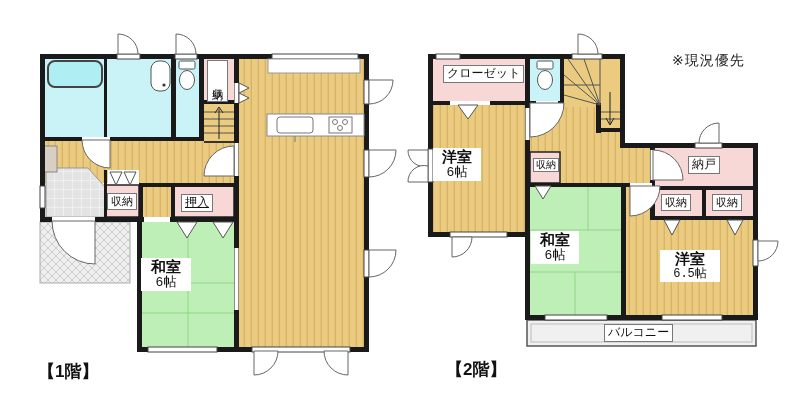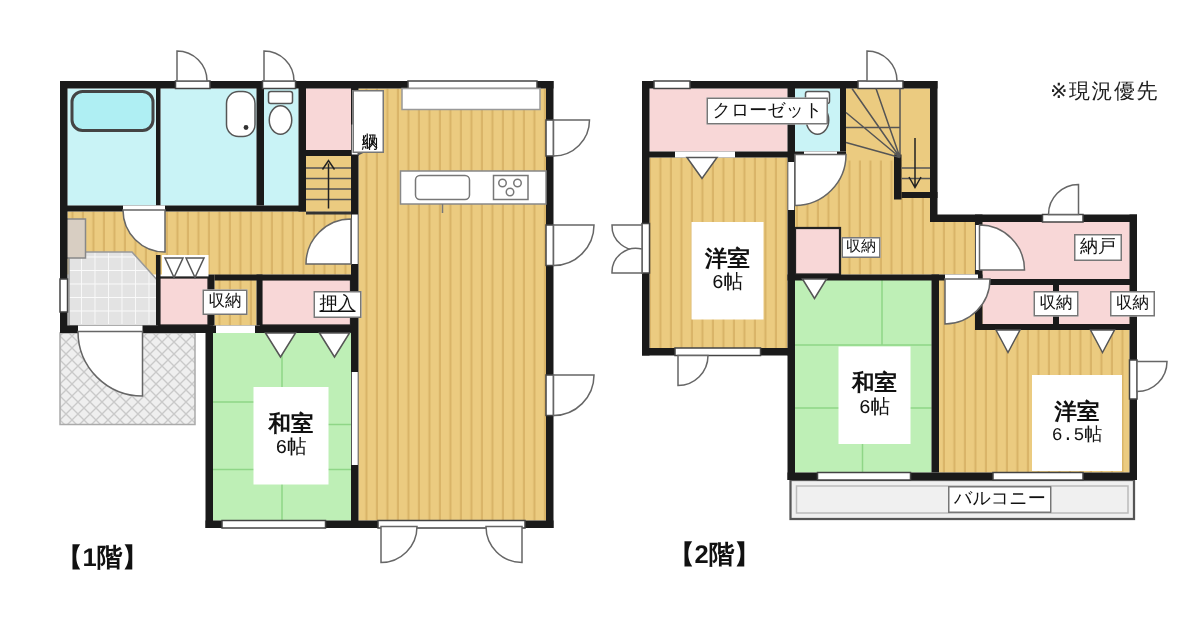--- a/index.html
+++ b/index.html
@@ -1,27 +1,27 @@
 <!DOCTYPE html>
 <html><head>
 <meta charset="utf-8">
 <style>
   html,body{margin:0;padding:0;background:#fff;}
   .canvas{position:relative;width:800px;height:416px;background:#ffffff;overflow:hidden;
           font-family:"Liberation Sans","DejaVu Sans",sans-serif;color:#111;}
   .plan-svg{position:absolute;left:0;top:0;}
   .lbl{position:absolute;background:#fff;color:#111;text-align:center;line-height:1.15;
-       white-space:nowrap;margin-left:28px;}
+       white-space:nowrap;}
   .lbl.boxed{border:1px solid #777;padding:1px 3px;}
-  .lbl.plain{padding:16px 2px;}
+  .lbl.plain{padding:0 2px;}
   .lbl .size{display:block;font-family:Liberation Mono, monospace;}
   .room-name{font-weight:bold;}
   .vtext{writing-mode:vertical-rl;text-orientation:upright;letter-spacing:2px;}
   .caption{position:absolute;font-size:17px;font-weight:bold;background:transparent;}
-  .note{position:absolute;font-size:14px;letter-spacing:1px;color:#222;background:transparent;margin-left:28px;}
+  .note{position:absolute;font-size:14px;letter-spacing:1px;color:#222;background:transparent;}
 </style>
 </head>
 <body>
 
 <div class="canvas">
 
 <svg class="plan-svg" width="800" height="416" viewBox="0 0 800 416">
   <defs>
     <pattern id="wood" width="7" height="7" patternUnits="userSpaceOnUse">
       <rect width="7" height="7" fill="#EBCB80"></rect>

